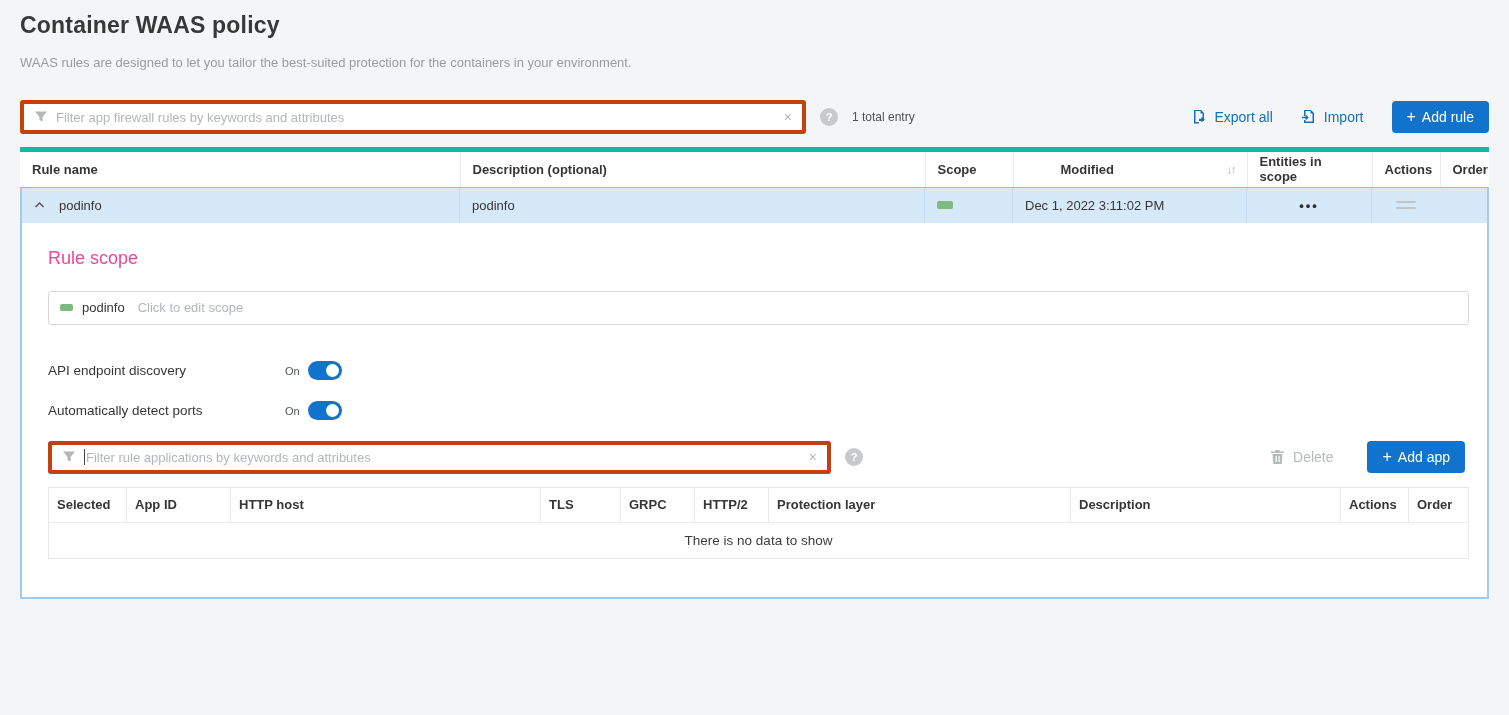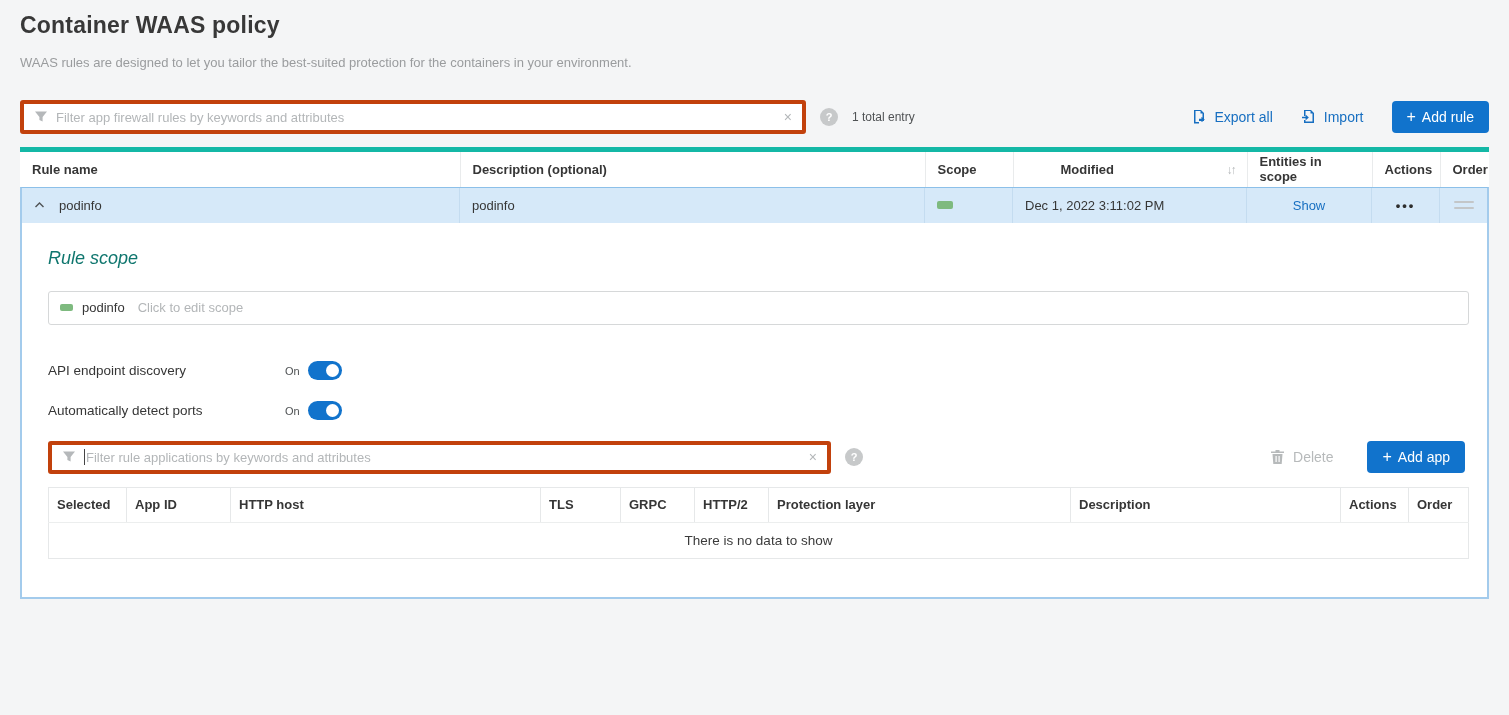--- a/index.html
+++ b/index.html
@@ -77,21 +77,21 @@
   .scope-chip { width:16px; height:8px; border-radius:2px; background:#7eba7f; display:inline-block; }
   .scope-chip.small { width:13px; height:7px; }
   .cell-center { justify-content:center !important; }
   .show-link { color:#176fc1; cursor:pointer; }
   .dots { color:#2e2e2e; font-size:13px; letter-spacing:2px; font-weight:700; cursor:pointer; }
   .drag-handle { display:inline-flex; flex-direction:column; gap:4px; cursor:grab; }
   .drag-handle span { width:20px; height:2px; background:#c3c6c8; border-radius:1px; display:block; }
 
   
   .detail { padding:25px 22px 38px 26px; background:#fff; }
-  .section-heading { font-size:18px; font-weight:400; color:#0f766e;font-style:italic; }
+  .section-heading { font-size:18px; font-weight:400; color:#ec4899; }
   .scope-editor {
     margin-top:22px; height:34px; border:1px solid #d6d8d9; border-radius:3px;
     display:flex; align-items:center; padding:0 11px; cursor:pointer; background:#fff;
     width:1421px;
   }
   .scope-editor .scope-value { font-size:13px; color:#363636; margin-left:9px; }
   .scope-editor .scope-placeholder { font-size:13px; color:#b3b6b8; margin-left:13px; }
 
   .toggle-row { display:flex; align-items:center; margin-top:36px; height:20px; }
   .toggle-row.second { margin-top:20px; }
@@ -214,23 +214,20 @@
         <span>podinfo</span>
       </div>
       <div>
         <span>podinfo</span>
       </div>
       <div>
         <span class="scope-chip"></span>
       </div>
       <div>
         <span>Dec 1, 2022 3:11:02 PM</span>
-      </div>
-      <div class="cell-center">
-        <span class="show-link">Show</span>
       </div>
       <div class="cell-center">
         <span class="dots">•••</span>
       </div>
       <div class="cell-center">
         <span class="drag-handle">
             <span></span>
             <span></span>
           </span>
       </div>

